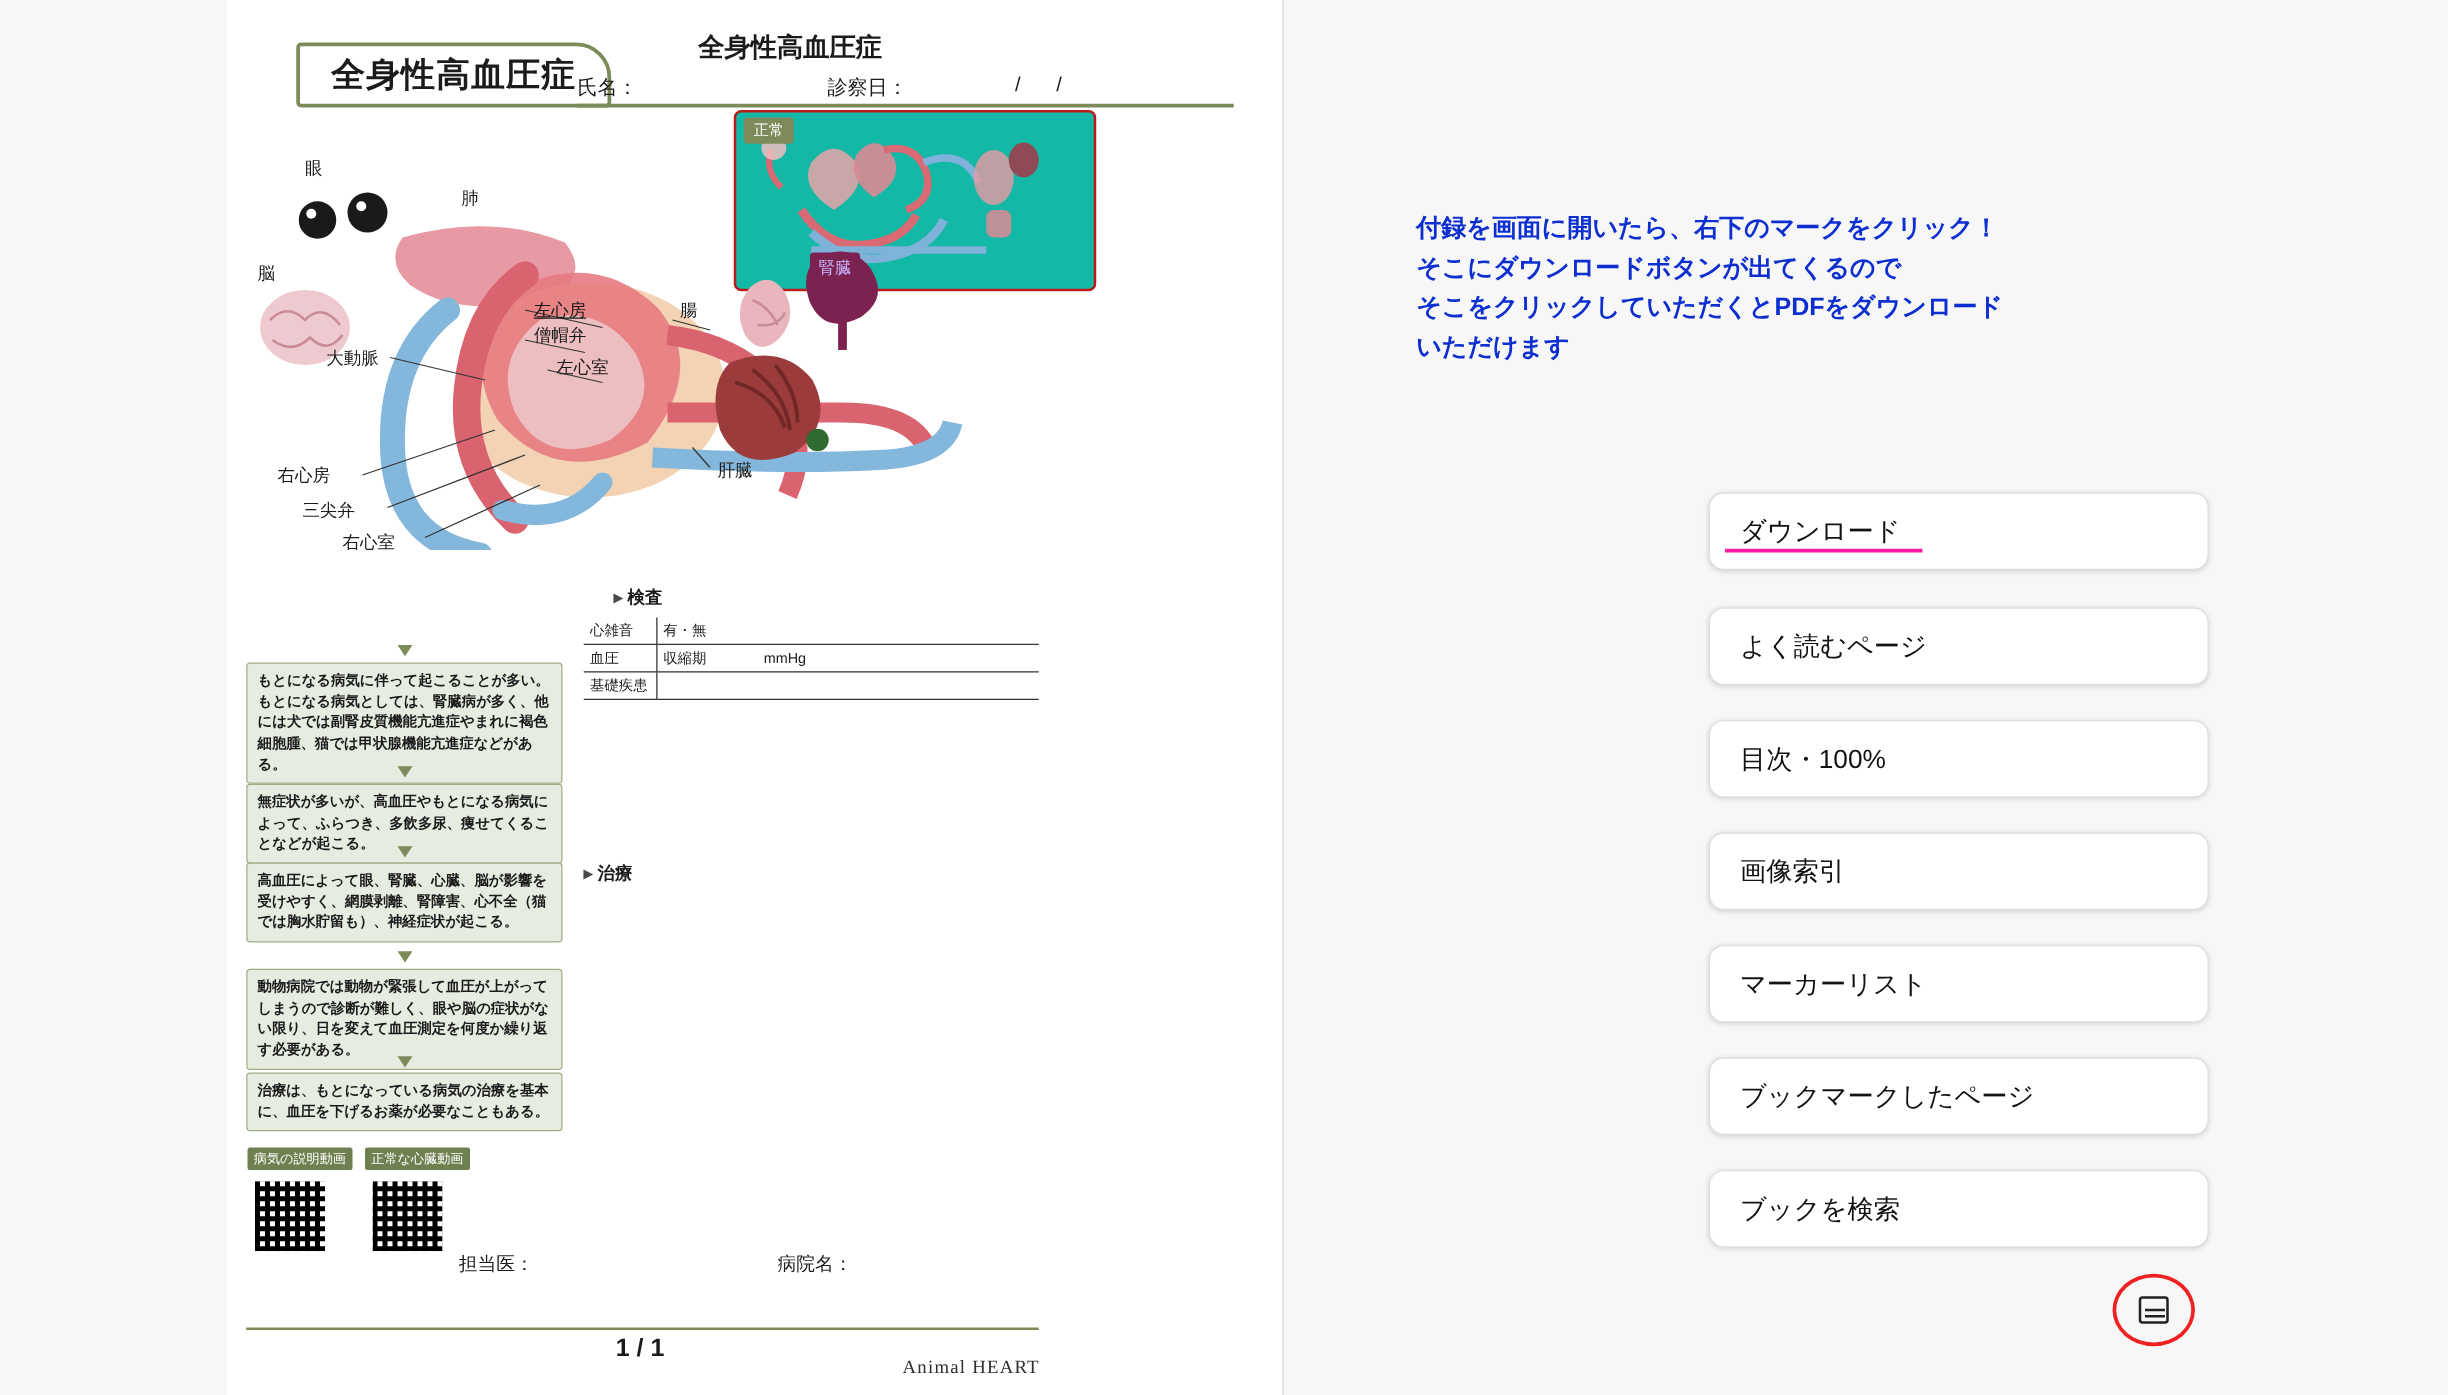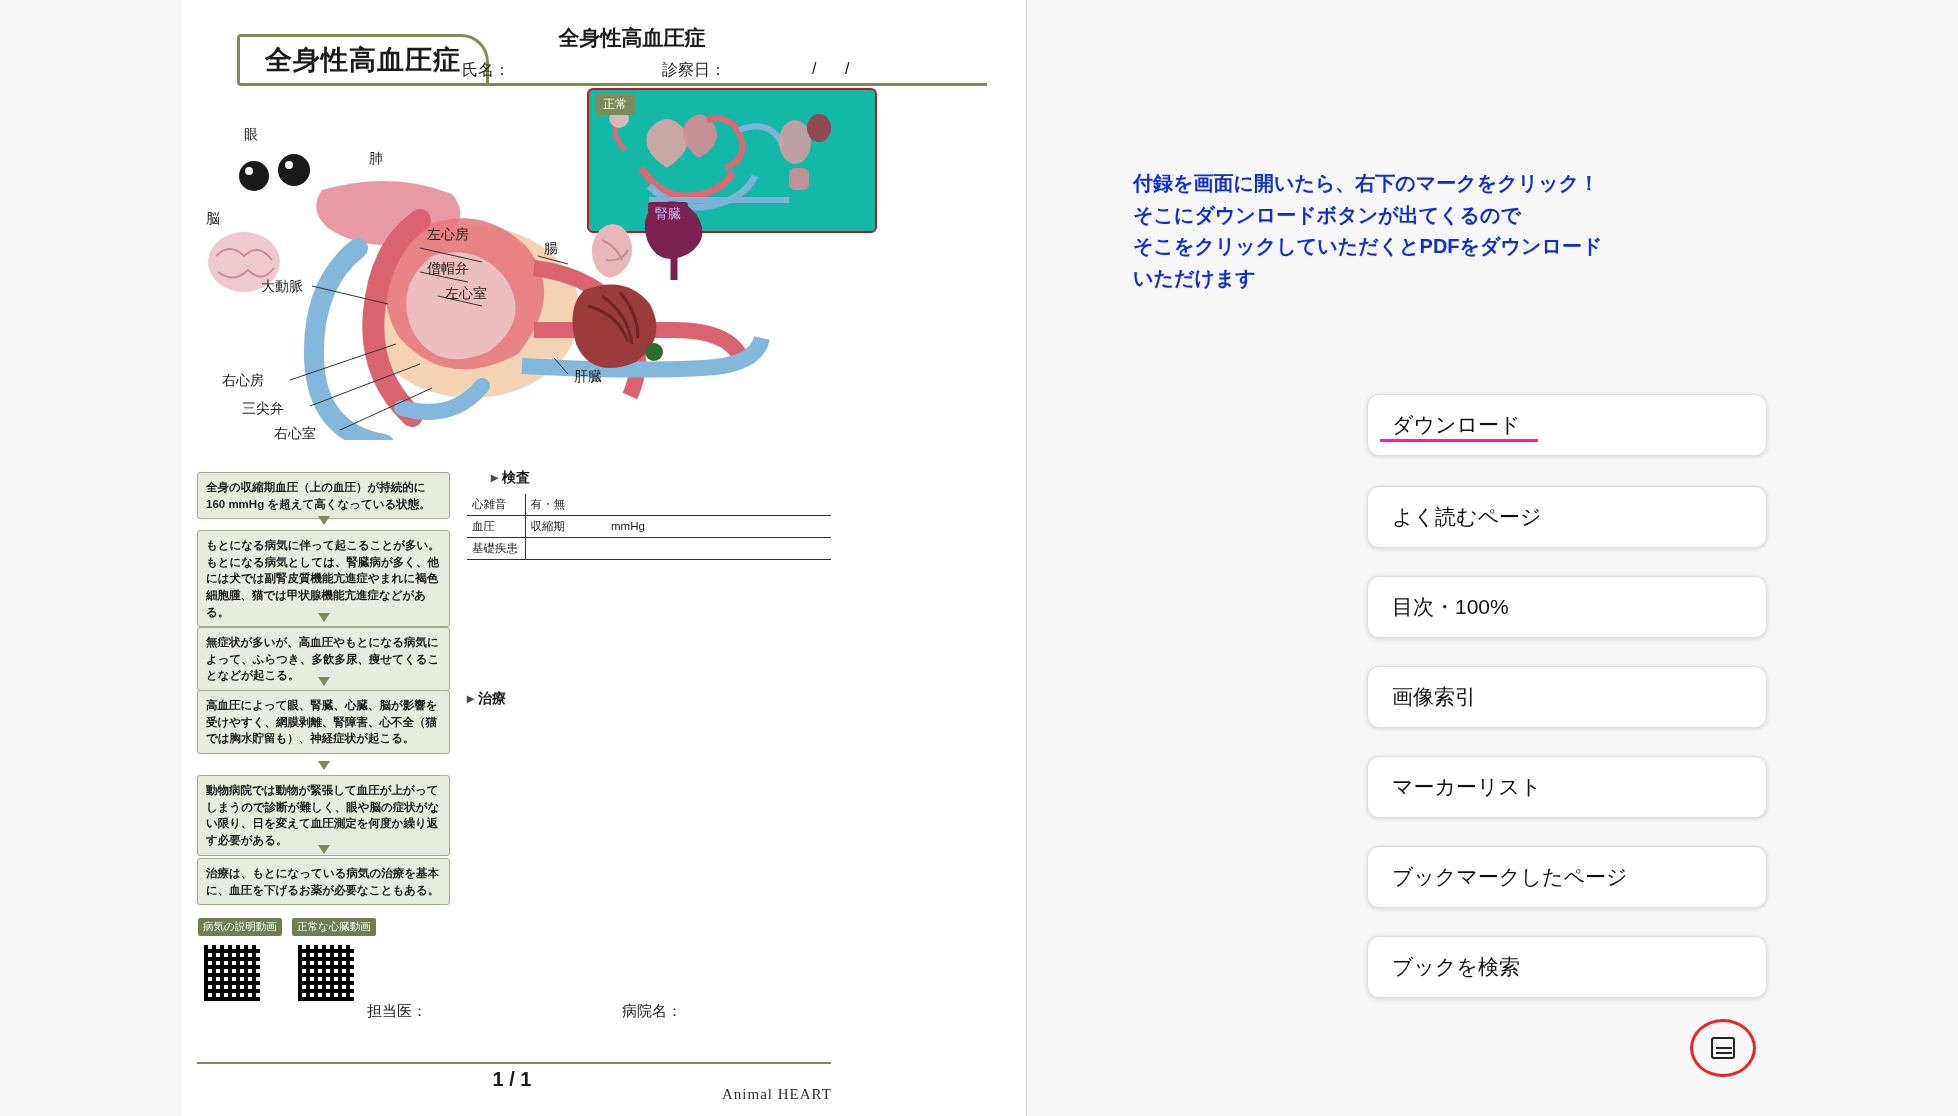--- a/index.html
+++ b/index.html
@@ -346,34 +346,32 @@
           <path d="M108 300 L214 264"></path>
           <path d="M128 326 L238 284"></path>
           <path d="M158 350 L250 308"></path>
           <path d="M386 294 L372 278"></path>
           <path d="M356 176 L386 184"></path>
         </g>
       </svg>
       <div class="anno" style="left:62px;  top:46px;">眼</div>
       <div class="anno" style="left:187px; top:70px;">肺</div>
       <div class="anno" style="left:24px;  top:130px;">脳</div>
-      <div class="anno" style="left:245px; top:146px;">左心房</div>
+      <div class="anno" style="left:245px; top:160px;text-decoration:underline;">左心房</div>
       <div class="anno" style="left:245px; top:180px;">僧帽弁</div>
       <div class="anno" style="left:79px;  top:198px;">大動脈</div>
       <div class="anno" style="left:362px; top:160px;">腸</div>
       <div class="anno" style="left:263px; top:205px;">左心室</div>
       <div class="anno" style="left:40px;  top:292px;">右心房</div>
       <div class="anno" style="left:60px;  top:320px;">三尖弁</div>
       <div class="anno" style="left:92px;  top:345px;">右心室</div>
       <div class="anno" style="left:392px; top:288px;">肝臓</div>
       <div class="organ-pill" style="left:466px; top:122px;">腎臓</div>
     </div>
 
-    <div class="flow-box" style="top:472px;">全身の収縮期血圧（上の血圧）が持続的に
-160 mmHg を超えて高くなっている状態。</div>
     <div class="arrow-down" style="top:516px;"></div>
     <div class="flow-box" style="top:530px;">もとになる病気に伴って起こることが多い。もとになる病気としては、腎臓病が多く、他には犬では副腎皮質機能亢進症やまれに褐色細胞腫、猫では甲状腺機能亢進症などがある。</div>
     <div class="arrow-down" style="top:613px;"></div>
     <div class="flow-box" style="top:627px;">無症状が多いが、高血圧やもとになる病気によって、ふらつき、多飲多尿、痩せてくることなどが起こる。</div>
     <div class="arrow-down" style="top:677px;"></div>
     <div class="flow-box" style="top:690px;">高血圧によって眼、腎臓、心臓、脳が影響を受けやすく、網膜剥離、腎障害、心不全（猫では胸水貯留も）、神経症状が起こる。</div>
     <div class="arrow-down" style="top:761px;"></div>
     <div class="flow-box" style="top:775px;">動物病院では動物が緊張して血圧が上がってしまうので診断が難しく、眼や脳の症状がない限り、日を変えて血圧測定を何度か繰り返す必要がある。</div>
     <div class="arrow-down" style="top:845px;"></div>
     <div class="flow-box" style="top:858px;">治療は、もとになっている病気の治療を基本に、血圧を下げるお薬が必要なこともある。</div>

